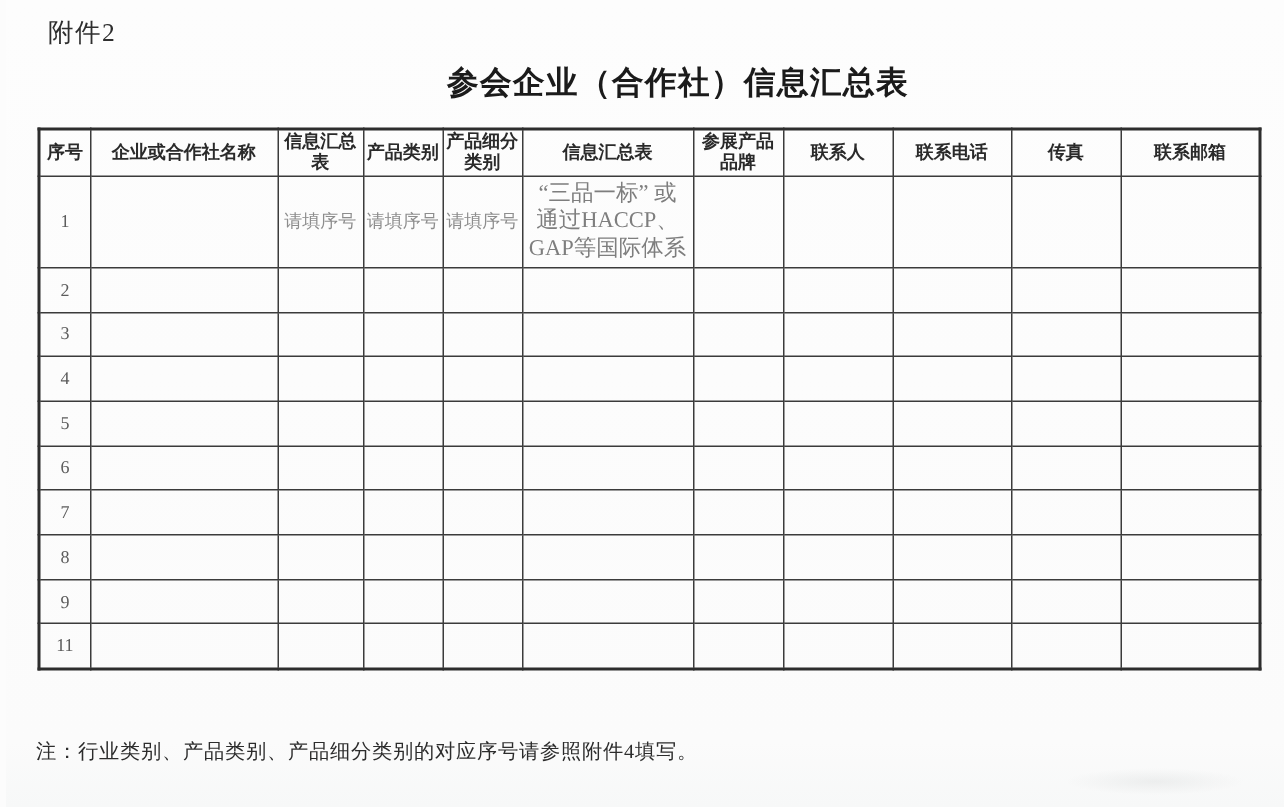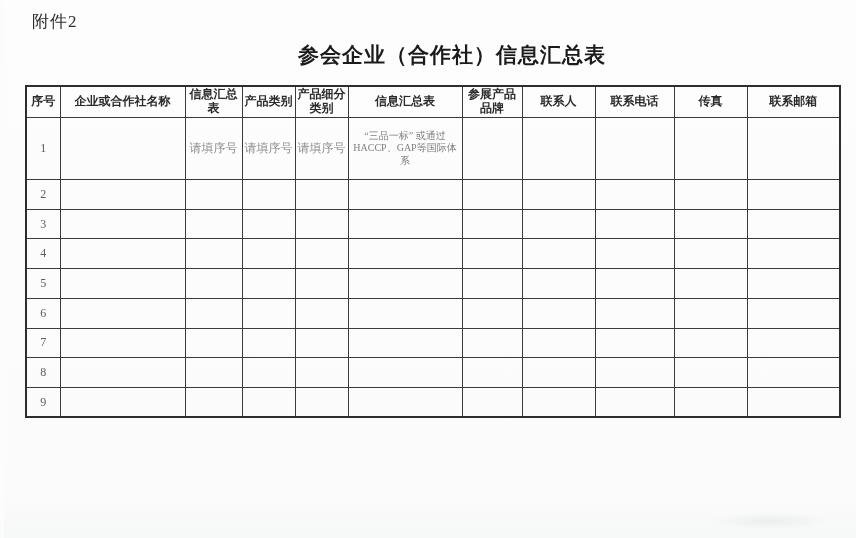--- a/index.html
+++ b/index.html
@@ -45,21 +45,21 @@
     font-size: 12px; font-weight: bold; color: #2a2a2a;
     line-height: 1.15; padding: 1px 0;
   }
   .summary-table tbody tr { height: 29.7px; }
   .summary-table tbody tr.row-first { height: 48px; }
   .summary-table td {
     font-size: 12px; color: #5c5c5c; padding: 1px 2px;
   }
   .summary-table td.cell-placeholder { color: #8d8d8d; }
   .summary-table td.cell-cert {
-    color: #7e7e7e; font-size: 10px; line-height: 1.25; padding: 12px 3px;
+    color: #7e7e7e; font-size: 15px; line-height: 1.25; padding: 2px 3px;
   }
   .footnote {
     position: absolute; left: 20px; top: 492px;
     font-size: 13.5px; color: #2c2c2c;
     letter-spacing: 0.5px;
   }
   .scan-smudge {
     position: absolute; right: 30px; bottom: 8px;
     width: 120px; height: 18px; border-radius: 50%;
     background: radial-gradient(ellipse at center, rgba(180,185,185,0.18), rgba(180,185,185,0) 70%);
@@ -215,19 +215,33 @@
           <td></td>
           <td></td>
           <td></td>
           <td></td>
           <td></td>
           <td></td>
           <td></td>
           <td></td>
           <td></td>
         </tr>
+        <tr>
+          <td>11</td>
+          <td></td>
+          <td></td>
+          <td></td>
+          <td></td>
+          <td></td>
+          <td></td>
+          <td></td>
+          <td></td>
+          <td></td>
+          <td></td>
+        </tr>
       </tbody>
   </table>
 
+  <div class="footnote">注：行业类别、产品类别、产品细分类别的对应序号请参照附件4填写。</div>
 
   <div class="scan-smudge"></div>
 
 </div>
 
 </body></html>

